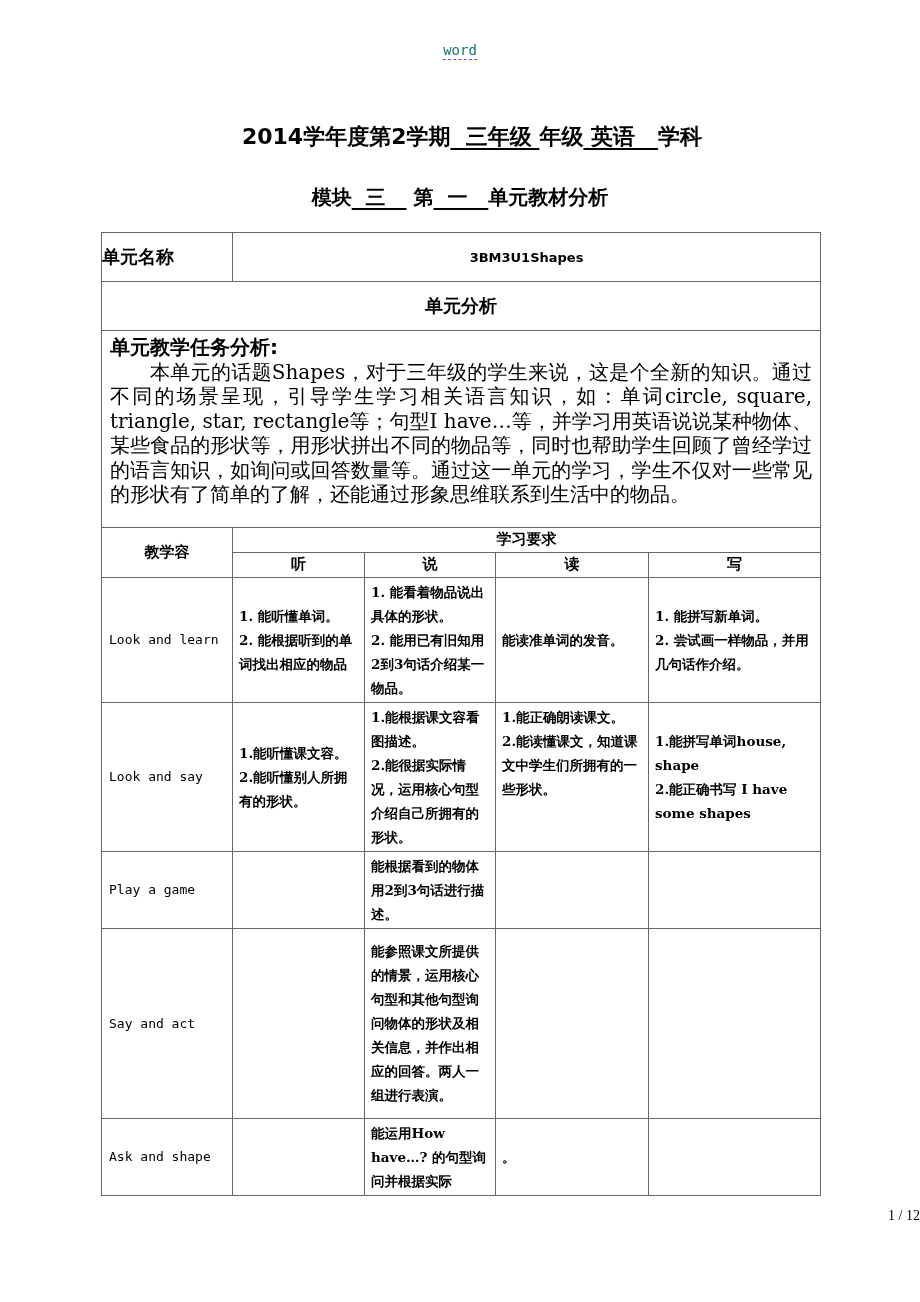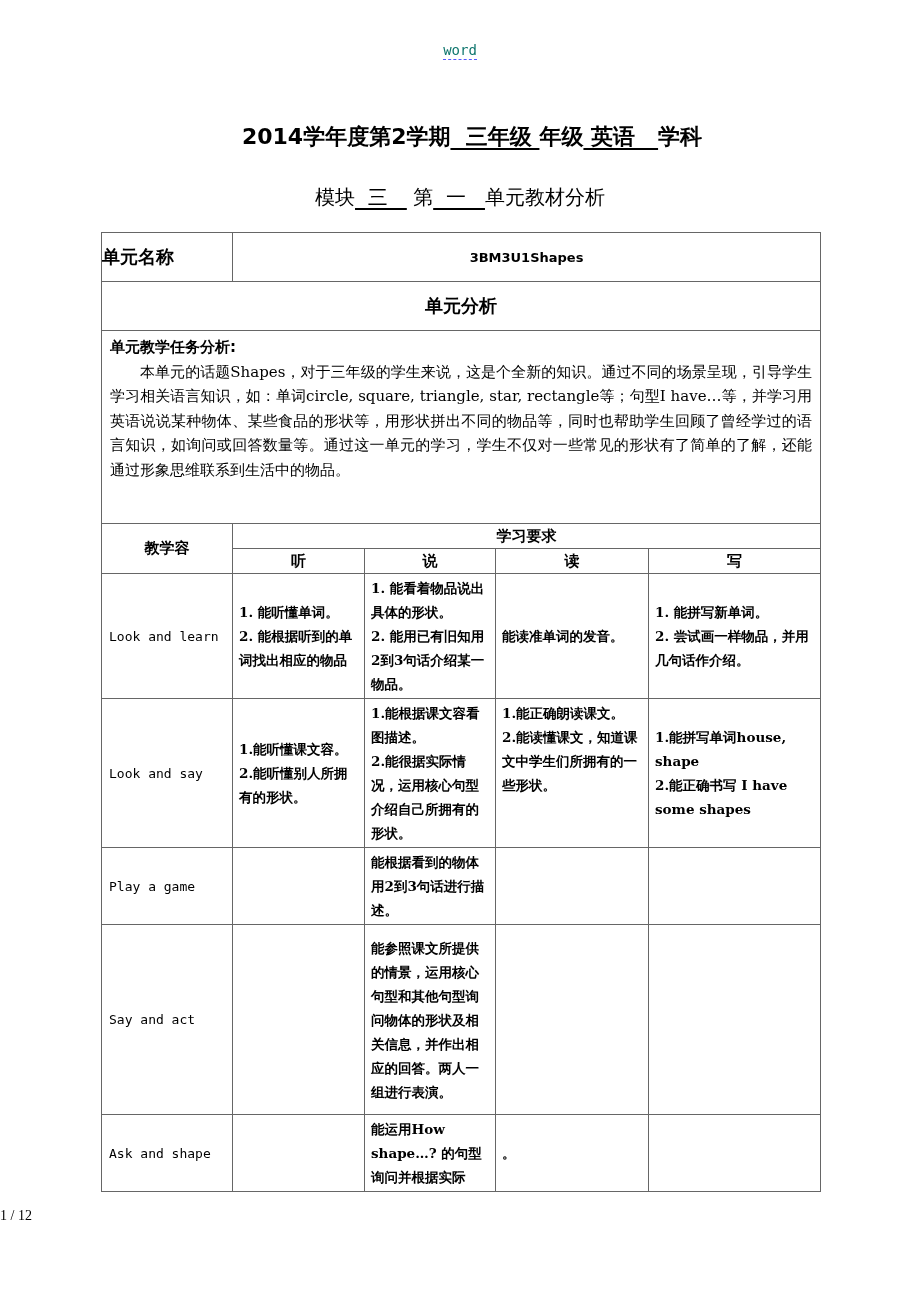--- a/index.html
+++ b/index.html
@@ -5,35 +5,35 @@
   html, body { margin:0; padding:0; background:#fff; }
   body { width:920px; height:1302px; position:relative; overflow:hidden;
          font-family: "DejaVu Serif", "Liberation Serif", serif; color:#000; }
   .header-link { position:absolute; top:42px; left:0; width:920px; text-align:center;
          font-family:"DejaVu Sans Mono", "Liberation Mono", monospace; font-size:14px;
          color:#0f766e; }
   .header-link span { border-bottom:1px dashed #5555ff; padding-bottom:1px; cursor:pointer; }
   .title1 { position:absolute; top:122px; left:12px; width:920px; text-align:center;
          font-family:"DejaVu Sans", "Liberation Sans", sans-serif; font-weight:bold; font-size:22px; letter-spacing:0px; }
   .title2 { position:absolute; top:184px; left:0; width:920px; text-align:center;
-         font-family:"DejaVu Sans", "Liberation Sans", sans-serif; font-weight:normal; font-size:20px; }
+         font-family:"DejaVu Sans", "Liberation Sans", sans-serif; font-weight:bold; font-size:20px; }
   .ul { text-decoration:underline; text-decoration-thickness:2px; text-underline-offset:4px; white-space:pre; }
   table.main { position:absolute; top:232px; left:101px; width:719px; border-collapse:collapse; table-layout:fixed; }
   table.main td { border:1.5px solid #666; padding:0; vertical-align:middle; }
   .c-label { text-align:left; font-size:18px; font-weight:bold; font-family:"DejaVu Sans","Liberation Sans",sans-serif; }
   .c-unitname { text-align:center; font-size:13px; font-family:"DejaVu Sans","Liberation Sans",sans-serif; font-weight:bold; }
   .c-section { text-align:center; font-size:18px; font-weight:bold; font-family:"DejaVu Sans","Liberation Sans",sans-serif; }
-  .analysis { vertical-align:top !important; padding:4px 8px 20px 8px !important; font-size:15px; line-height:24.5px;margin-top:24px; }
+  .analysis { vertical-align:top !important; padding:4px 8px 20px 8px !important; font-size:20px; line-height:24.5px;margin-top:24px; }
   .analysis .ah { font-weight:bold; font-family:"DejaVu Sans","Liberation Sans",sans-serif; }
   .analysis .ap { text-indent:2em; text-align:justify; }
   .hdr { text-align:center; font-weight:bold; font-size:15px; font-family:"DejaVu Sans","Liberation Sans",sans-serif; }
   .rowlabel { font-family:"DejaVu Sans Mono","Liberation Mono",monospace; font-size:13px; padding-left:7px !important; }
   .cell { font-size:13.5px; line-height:24px; padding:2px 6px !important; vertical-align:middle;font-weight:bold; }
   .cell div { white-space:normal; }
-  .pager { position:absolute; top:1208px; left:0; width:920px; text-align:left; font-size:14px;
+  .pager { position:absolute; top:1208px; left:0; width:920px; text-align:right; font-size:14px;
            font-family:"Liberation Serif","DejaVu Serif",serif; }
 </style>
 </head>
 <body>
 
 <div class="header-link"><span>word</span></div>
 
 <div class="title1">
   <span>2014学年度第2学期</span><span class="ul">  三年级 </span><span>年级</span><span class="ul"> 英语   </span><span>学科</span>
 </div>
@@ -130,21 +130,21 @@
       <div>能参照课文所提供的情景，运用核心句型和其他句型询问物体的形状及相关信息，并作出相应的回答。两人一组进行表演。</div>
     </td>
     <td class="cell"></td>
     <td class="cell"></td>
   </tr>
 
   <tr style="height:75px">
     <td class="rowlabel">Ask and shape</td>
     <td class="cell"></td>
     <td class="cell">
-      <div>能运用How shape…? 的句型询问并根据实际</div>
+      <div>能运用How have…? 的句型询问并根据实际</div>
     </td>
     <td class="cell">
       <div>。</div>
     </td>
     <td class="cell"></td>
   </tr>
 </tbody>
   </table>
 
 <div class="pager">1 / 12</div>

